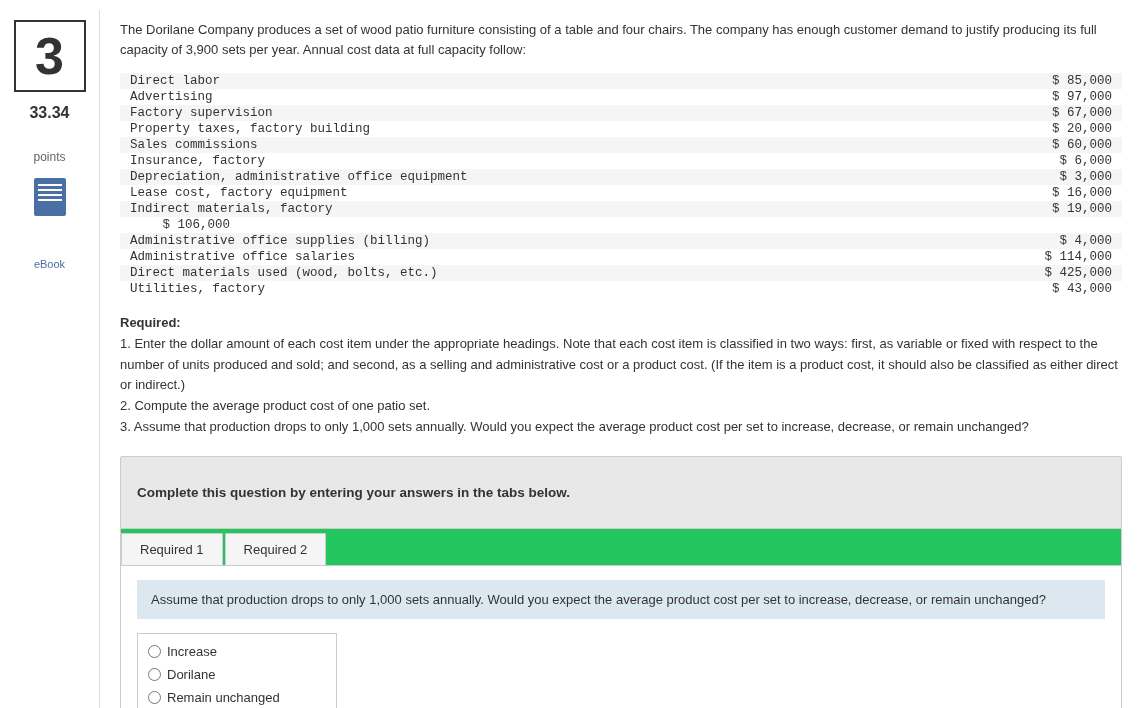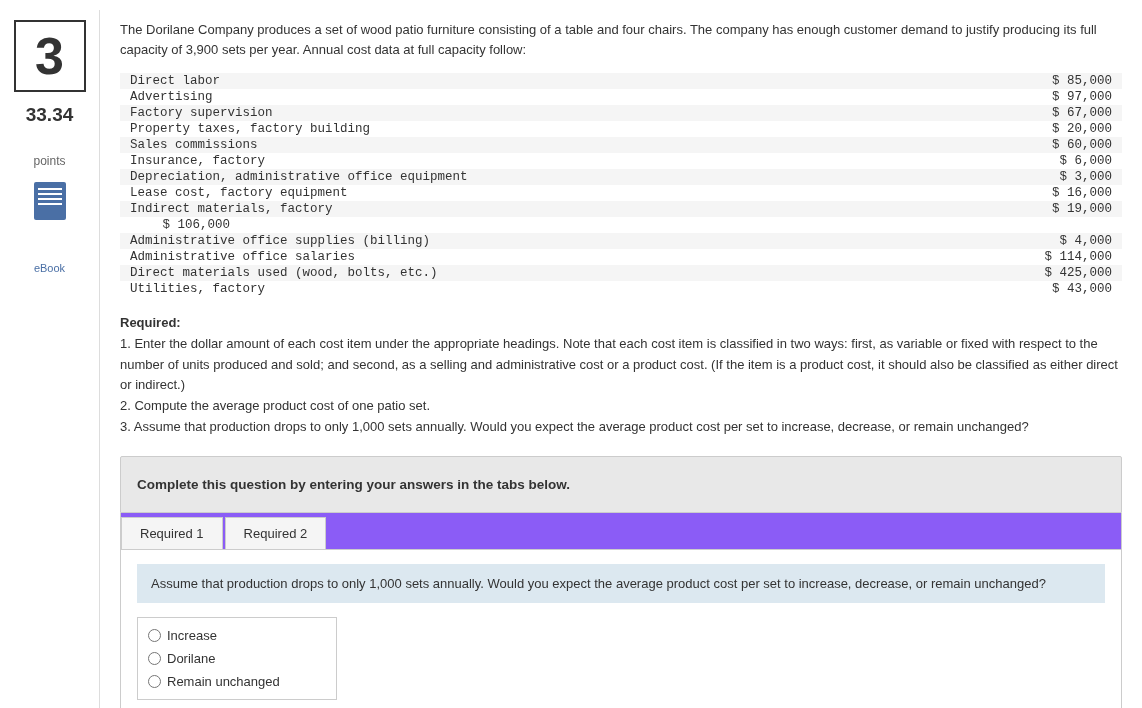--- a/index.html
+++ b/index.html
@@ -31,21 +31,21 @@
       color: #333;
       border: 2px solid #333;
       width: 72px;
       height: 72px;
       display: flex;
       align-items: center;
       justify-content: center;
       margin-bottom: 12px;
     }
     .points-value {
-      font-size: 19px;
+      font-size: 16px;
       font-weight: bold;
       color: #333;
     }
     .points-label {
       font-size: 12px;
       color: #666;
       margin-bottom: 14px;
       margin-top: 28px;
     }
     .ebook-icon-wrap {
@@ -106,35 +106,35 @@
       font-size: 13px;
       line-height: 1.6;
       margin-bottom: 18px;
     }
     .required-section .required-heading {
       font-weight: bold;
     }
     .complete-banner {
       background: #e8e8e8;
       border: 1px solid #ccc;
-      padding: 20px 16px;
+      padding: 28px 16px;
       font-size: 13.5px;
       font-weight: bold;
       margin-bottom: 0;
       border-radius: 2px 2px 0 0;
     }
     .tabs-container {
       border: 1px solid #ccc;
       border-top: none;
       padding: 0;
     }
     .tabs-header {
       display: flex;
       border-bottom: 1px solid #ccc;
-      background: #8b5cf6;
+      background: #22c55e;
       align-items: center;
     }
     .tab-item {
       padding: 8px 18px;
       cursor: pointer;
       border: 1px solid #ccc;
       border-bottom: none;
       margin-right: 2px;
       background: #f5f5f5;
       font-size: 13px;

